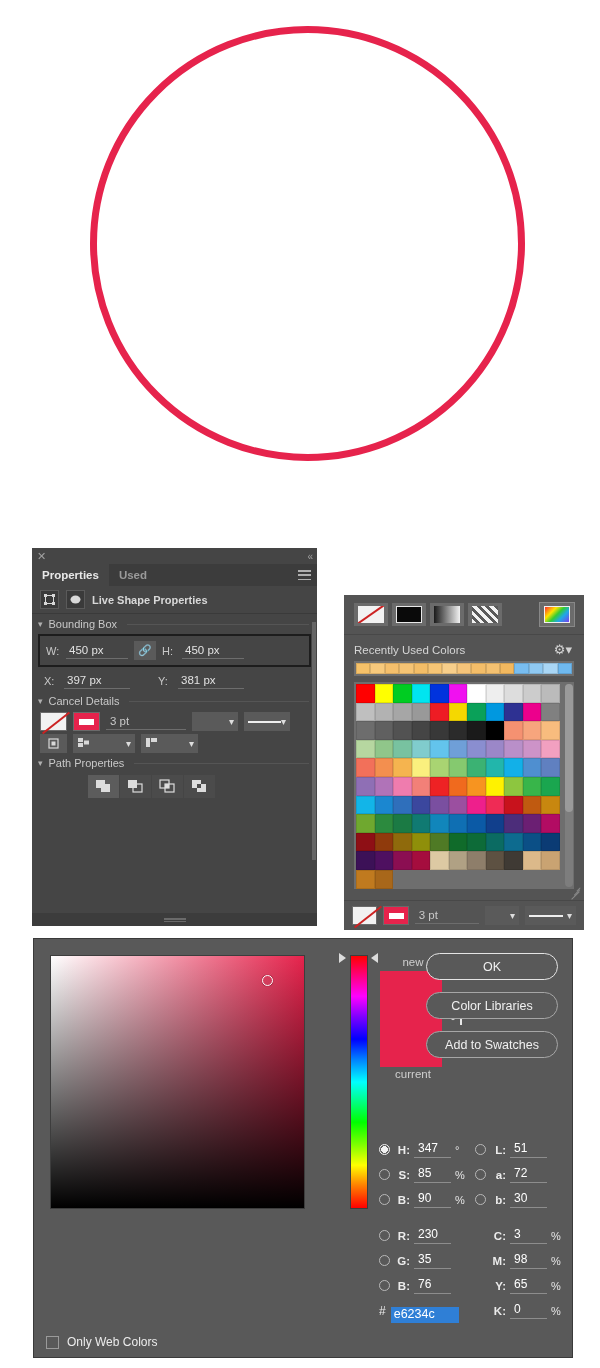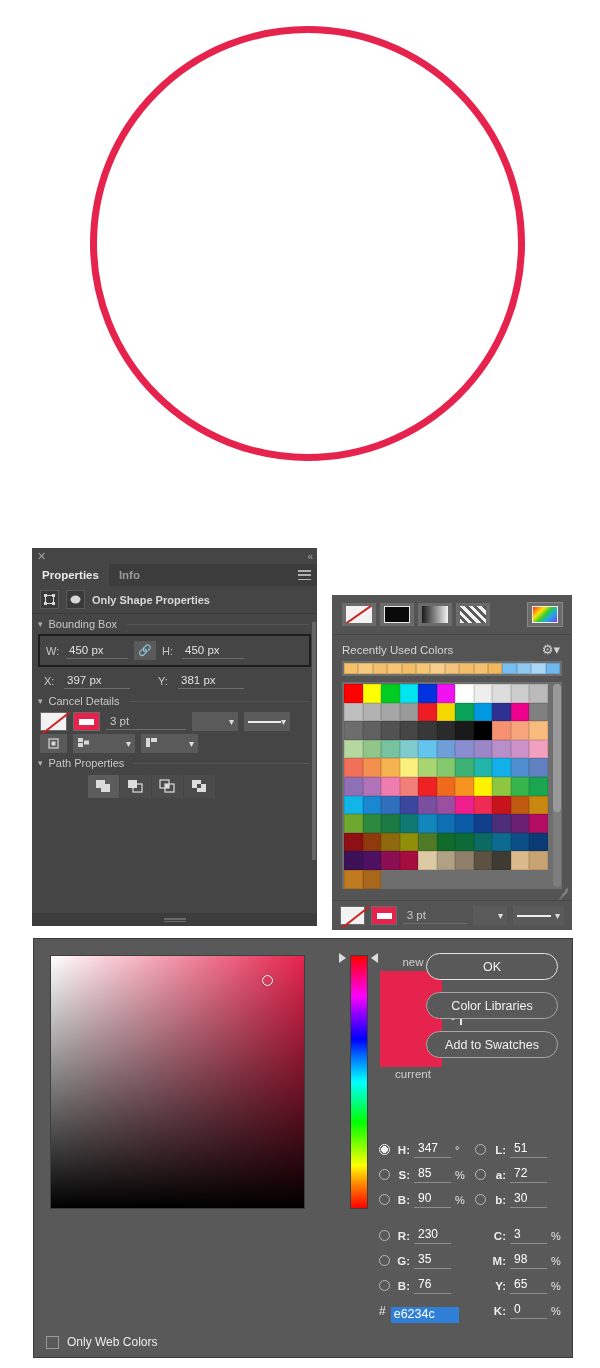--- a/index.html
+++ b/index.html
@@ -130,21 +130,21 @@
   }
   .grip { width: 22px; height: 4px; display: flex; flex-direction: column; justify-content: space-between; }
   .grip i { height: 1px; background: #6a6a6a; }
   .panel-scroll {
     position: absolute; right: 1px; top: 74px; width: 4px; height: 238px;
     background: #666;
   }
 
   
   .swatch-panel {
-    position: absolute; left: 332px; top: 595px;
+    position: absolute; left: 344px; top: 595px;
     width: 240px; height: 335px; background: #545454;
   }
   .sw-topbar { display: flex; align-items: center; gap: 4px; padding: 8px 0 8px 10px; }
   .sw-mode {
     width: 34px; height: 23px; background: #6b6b6b;
     display: flex; align-items: center; justify-content: center;
   }
   .sw-mode .inner { width: 26px; height: 17px; position: relative; }
   .sw-mode.sel { outline: 1px solid #888; }
   .sw-divider { position: absolute; left: 0; top: 39px; width: 100%; height: 1px; background: #484848; }
@@ -287,21 +287,21 @@
     <div class="panel-topbar">
       <span class="close-x">✕</span>
       <span class="collapse-chev">«</span>
     </div>
 
     <div class="tabstrip">
       <div class="tab active">
         <span>Properties</span>
       </div>
       <div class="tab">
-        <span>Info</span>
+        <span>Used</span>
       </div>
       <div class="panel-menu-icon">
           <i></i>
           <i></i>
           <i></i>
         </div>
     </div>
 
     <div class="live-shape-hdr">
       <span class="ls-icon">
@@ -311,21 +311,21 @@
           <rect x="9" y="1" width="3" height="3" fill="#d8d8d8"></rect>
           <rect x="1" y="9" width="3" height="3" fill="#d8d8d8"></rect>
           <rect x="9" y="9" width="3" height="3" fill="#d8d8d8"></rect>
         </svg>
       </span>
       <span class="ls-icon">
         <svg width="13" height="13" viewBox="0 0 13 13">
             <ellipse cx="6.5" cy="6.5" rx="5" ry="4" fill="#d8d8d8"></ellipse>
           </svg>
       </span>
-      <span class="ls-title">Only Shape Properties</span>
+      <span class="ls-title">Live Shape Properties</span>
     </div>
 
     <div class="section-hdr">
       <span class="chev">▾</span>
       <span>Bounding Box</span>
       <span class="rule"></span>
     </div>
 
     <div class="bbox-group">
       <span class="fld-label">W:</span>

